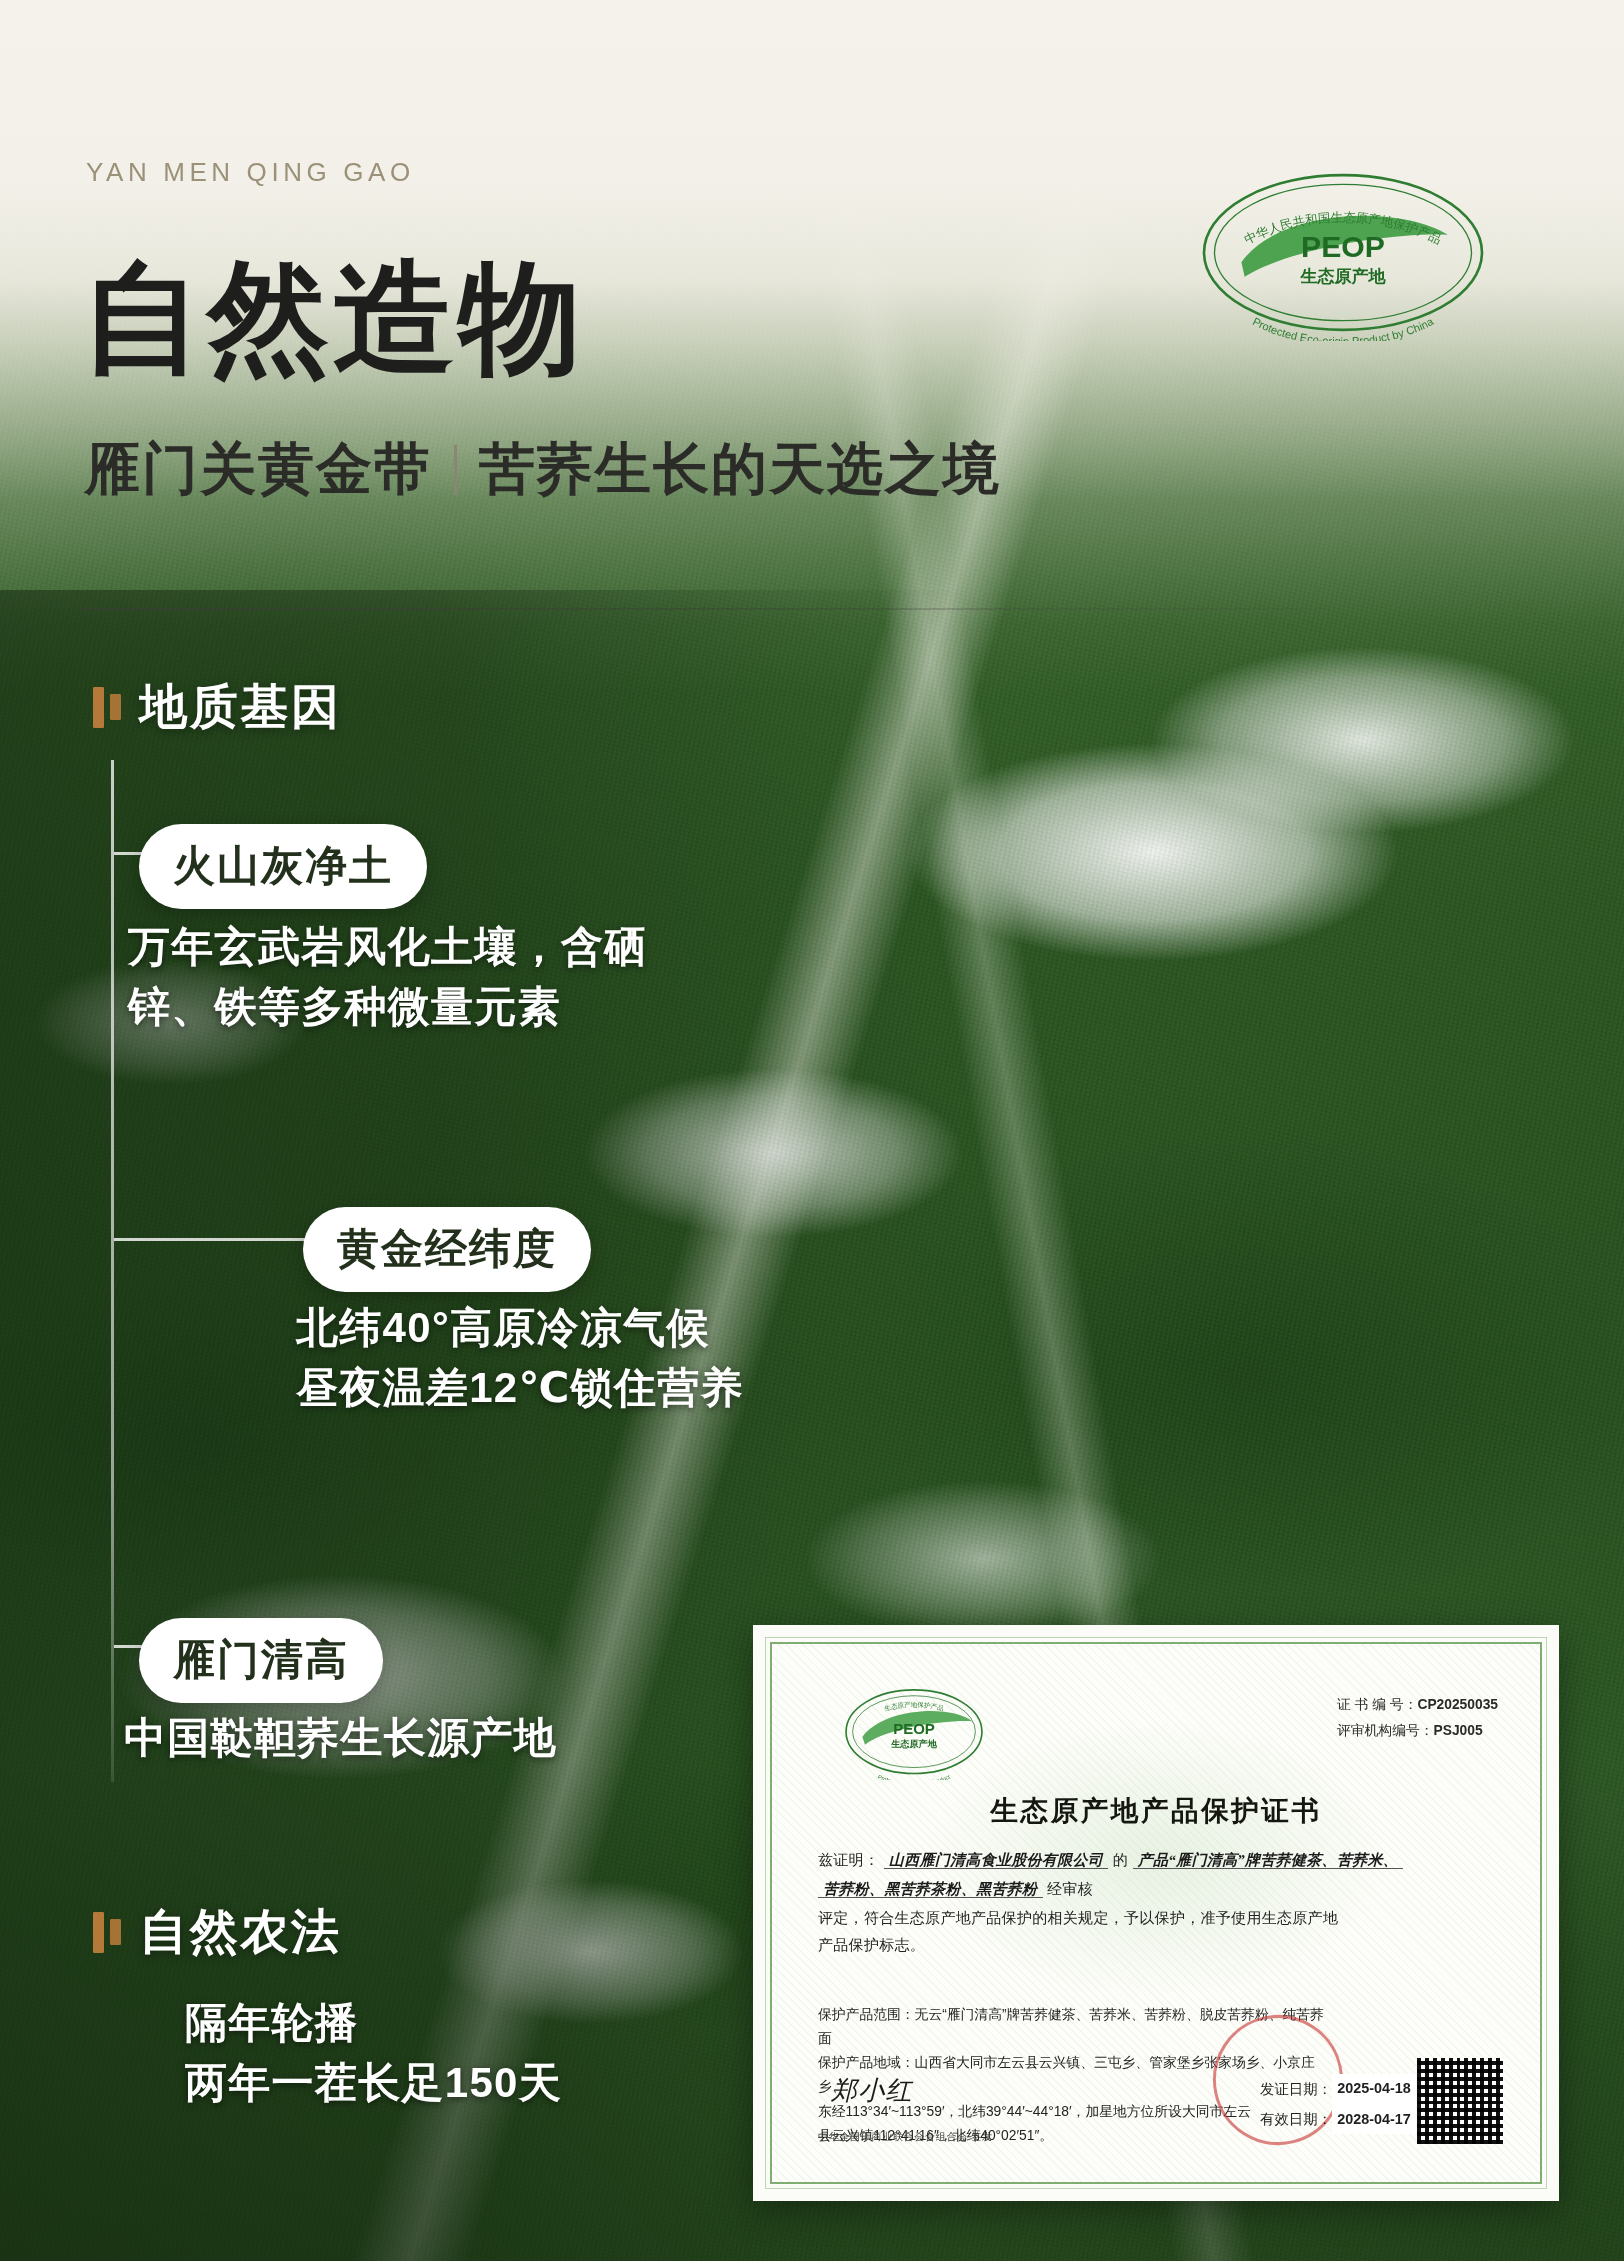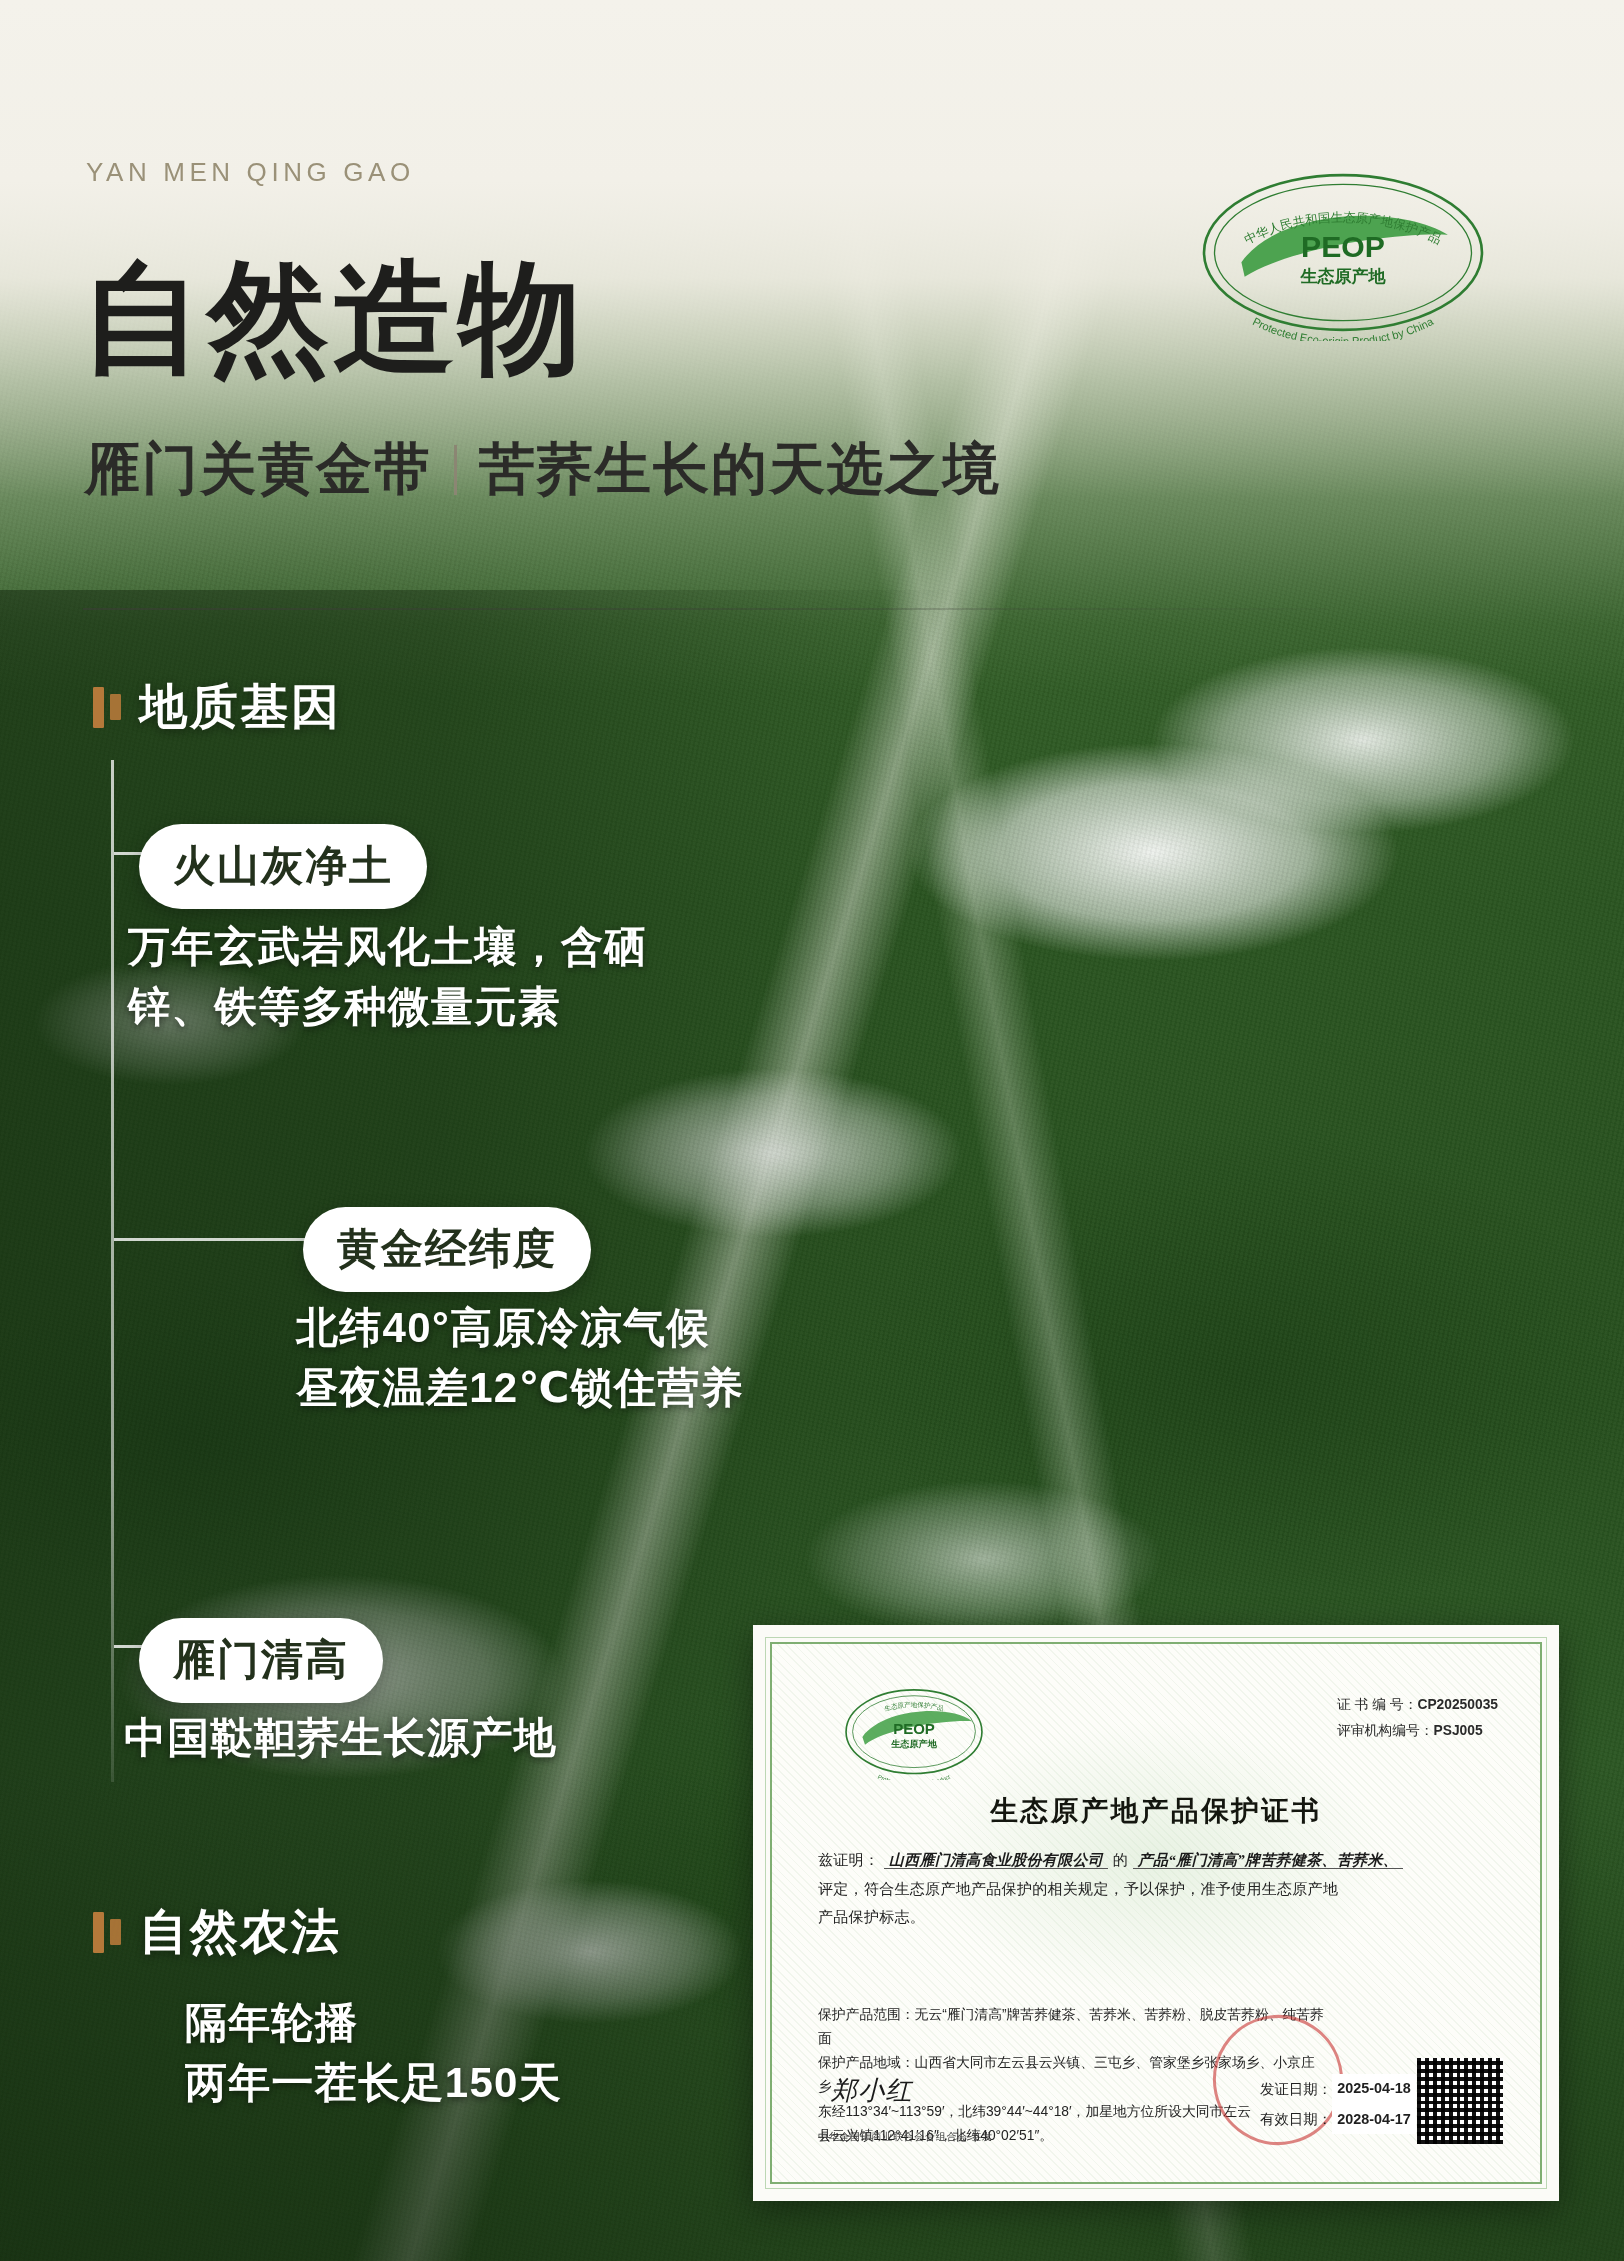--- a/index.html
+++ b/index.html
@@ -457,20 +457,24 @@
 
       <div class="cert-title">生态原产地产品保护证书</div>
 
       <div class="cert-body">
         <span class="line">
           <span>兹证明：</span>
           <span class="handwrite">山西雁门清高食业股份有限公司</span>
           <span>的</span>
           <span class="handwrite">产品“雁门清高”牌苦荞健茶、苦荞米、</span>
         </span>
+        <span class="line">
+          <span class="handwrite">苦荞粉、黑苦荞茶粉、黑苦荞粉</span>
+          <span>经审核</span>
+        </span>
         <span class="line">评定，符合生态原产地产品保护的相关规定，予以保护，准予使用生态原产地</span>
         <span class="line">产品保护标志。</span>
       </div>
 
       <div class="cert-scope">
         <div>
           <span>保护产品范围：</span><span>无云“雁门清高”牌苦荞健茶、苦荞米、苦荞粉、脱皮苦荞粉、纯苦荞面</span>
         </div>
         <div>
           <span>保护产品地域：</span><span>山西省大同市左云县云兴镇、三屯乡、管家堡乡张家场乡、小京庄乡、</span>

